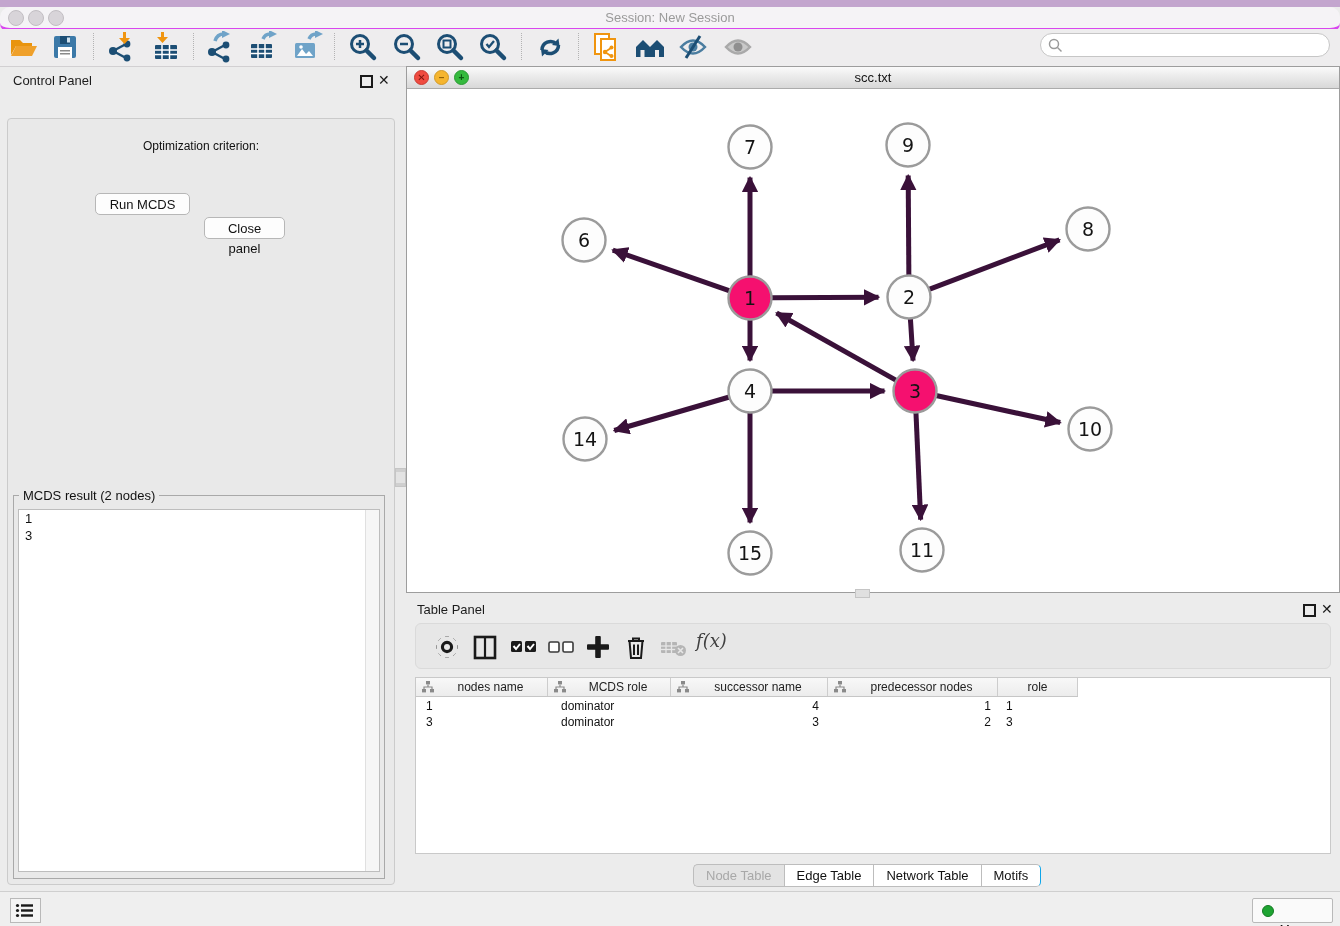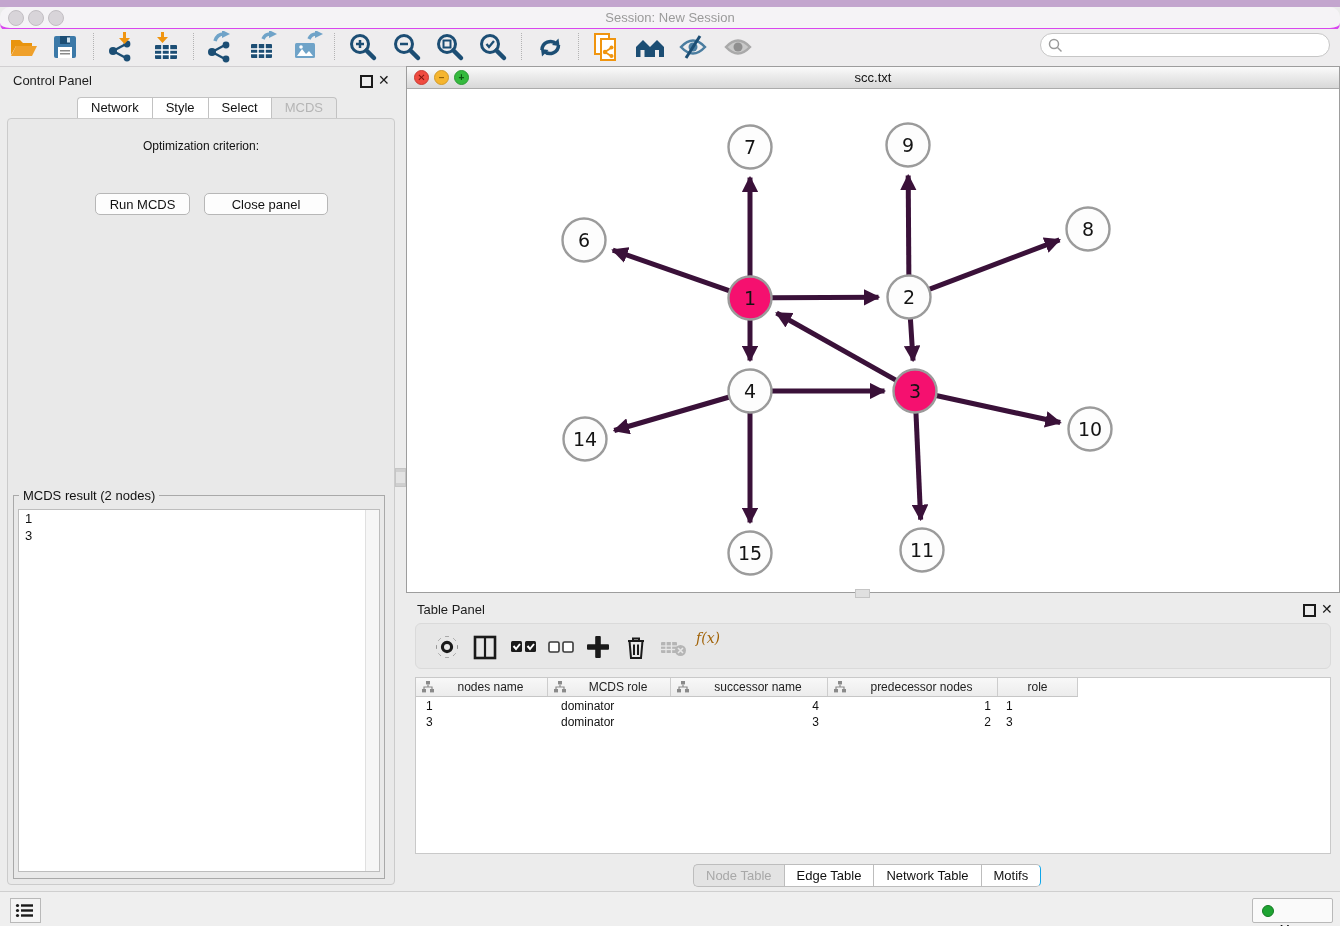--- a/index.html
+++ b/index.html
@@ -65,21 +65,21 @@
   .tl-yellow{background:#f5b52f;border:1px solid #d29a28;color:#8e5f07;}
   .tl-green{background:#35ba3e;border:1px solid #2b9a34;color:#0d5a13;}
   .netwin-title{position:absolute;width:100%;text-align:center;font-size:13px;color:#111;line-height:21px;}
   #graph-svg{position:absolute;left:0;top:22px;width:930px;height:502px;}
   #graph-svg text{font-family:"DejaVu Sans",sans-serif;}
 
   
   .tp-header{left:406px;top:597px;width:934px;height:26px;}
   .tp-toolbar{left:415px;top:623px;width:916px;height:46px;background:#e7e7e7;border:1px solid #dadada;border-radius:6px;box-sizing:border-box;}
   .tp-ico{position:absolute;top:8px;width:30px;height:30px;}
-  .fx{font-family:"DejaVu Serif","Liberation Serif",serif;font-style:italic;font-size:14px;color:#a16207;}
+  .fx{font-family:"DejaVu Serif","Liberation Serif",serif;font-style:italic;font-size:18px;color:#404040;}
   .tbl{left:415px;top:677px;width:916px;height:177px;background:#ffffff;border:1px solid #c9c9c9;box-sizing:border-box;}
   .tbl-header{position:absolute;left:0;top:0;height:18px;width:662px;display:flex;
               background:linear-gradient(#f8f8f8,#ececec);border-bottom:1px solid #c6c6c6;}
   .th{position:relative;height:18px;border-right:1px solid #cdcdcd;display:flex;align-items:center;box-sizing:border-box;}
   .th .lbl{flex:1;text-align:center;font-size:12px;color:#222;}
   .tree-ico{margin-left:6px;flex:0 0 12px;}
   .trow{position:absolute;left:0;height:16px;width:662px;font-size:12px;color:#111;}
   .tcell{position:absolute;top:0;height:16px;line-height:16px;}
   .r{text-align:right;}
   .tp-tabs{left:693px;top:864px;display:flex;height:23px;}
@@ -275,30 +275,24 @@
         </svg>
       <input placeholder="" style="">
     </div>
   </div>
 
   <div class="abs cp-header">
     <span class="cp-title">Control Panel</span>
     <span class="abs" style="left:360px;top:8px;"><span class="float-ico"></span></span>
     <span class="abs close-ico" style="left:378px;top:8px;">✕</span>
   </div>
-  <div class="abs cp-tabs">
-    <div class="cp-tab">Network</div>
-    <div class="cp-tab">Style</div>
-    <div class="cp-tab">Select</div>
-    <div class="cp-tab last active">MCDS</div>
-  </div>
   <div class="abs cp-body">
     <div class="opt-label">Optimization criterion:</div>
     <button class="cp-btn" style="left:87px;width:95px;">Run MCDS</button>
-    <button class="cp-btn" style="left:196px;width:124px;">Close panel</button>
+    <button class="cp-btn" style="left:196px;width:81px;margin-top:24px;">Close panel</button>
     <div class="fieldset">
       <span class="fieldset-legend">MCDS result (2 nodes)</span>
       <div class="result-box">
         <div class="result-line">1</div>
         <div class="result-line">3</div>
         <div class="result-scroll"></div>
       </div>
     </div>
   </div>
   <div class="abs vsplit-handle"></div>

